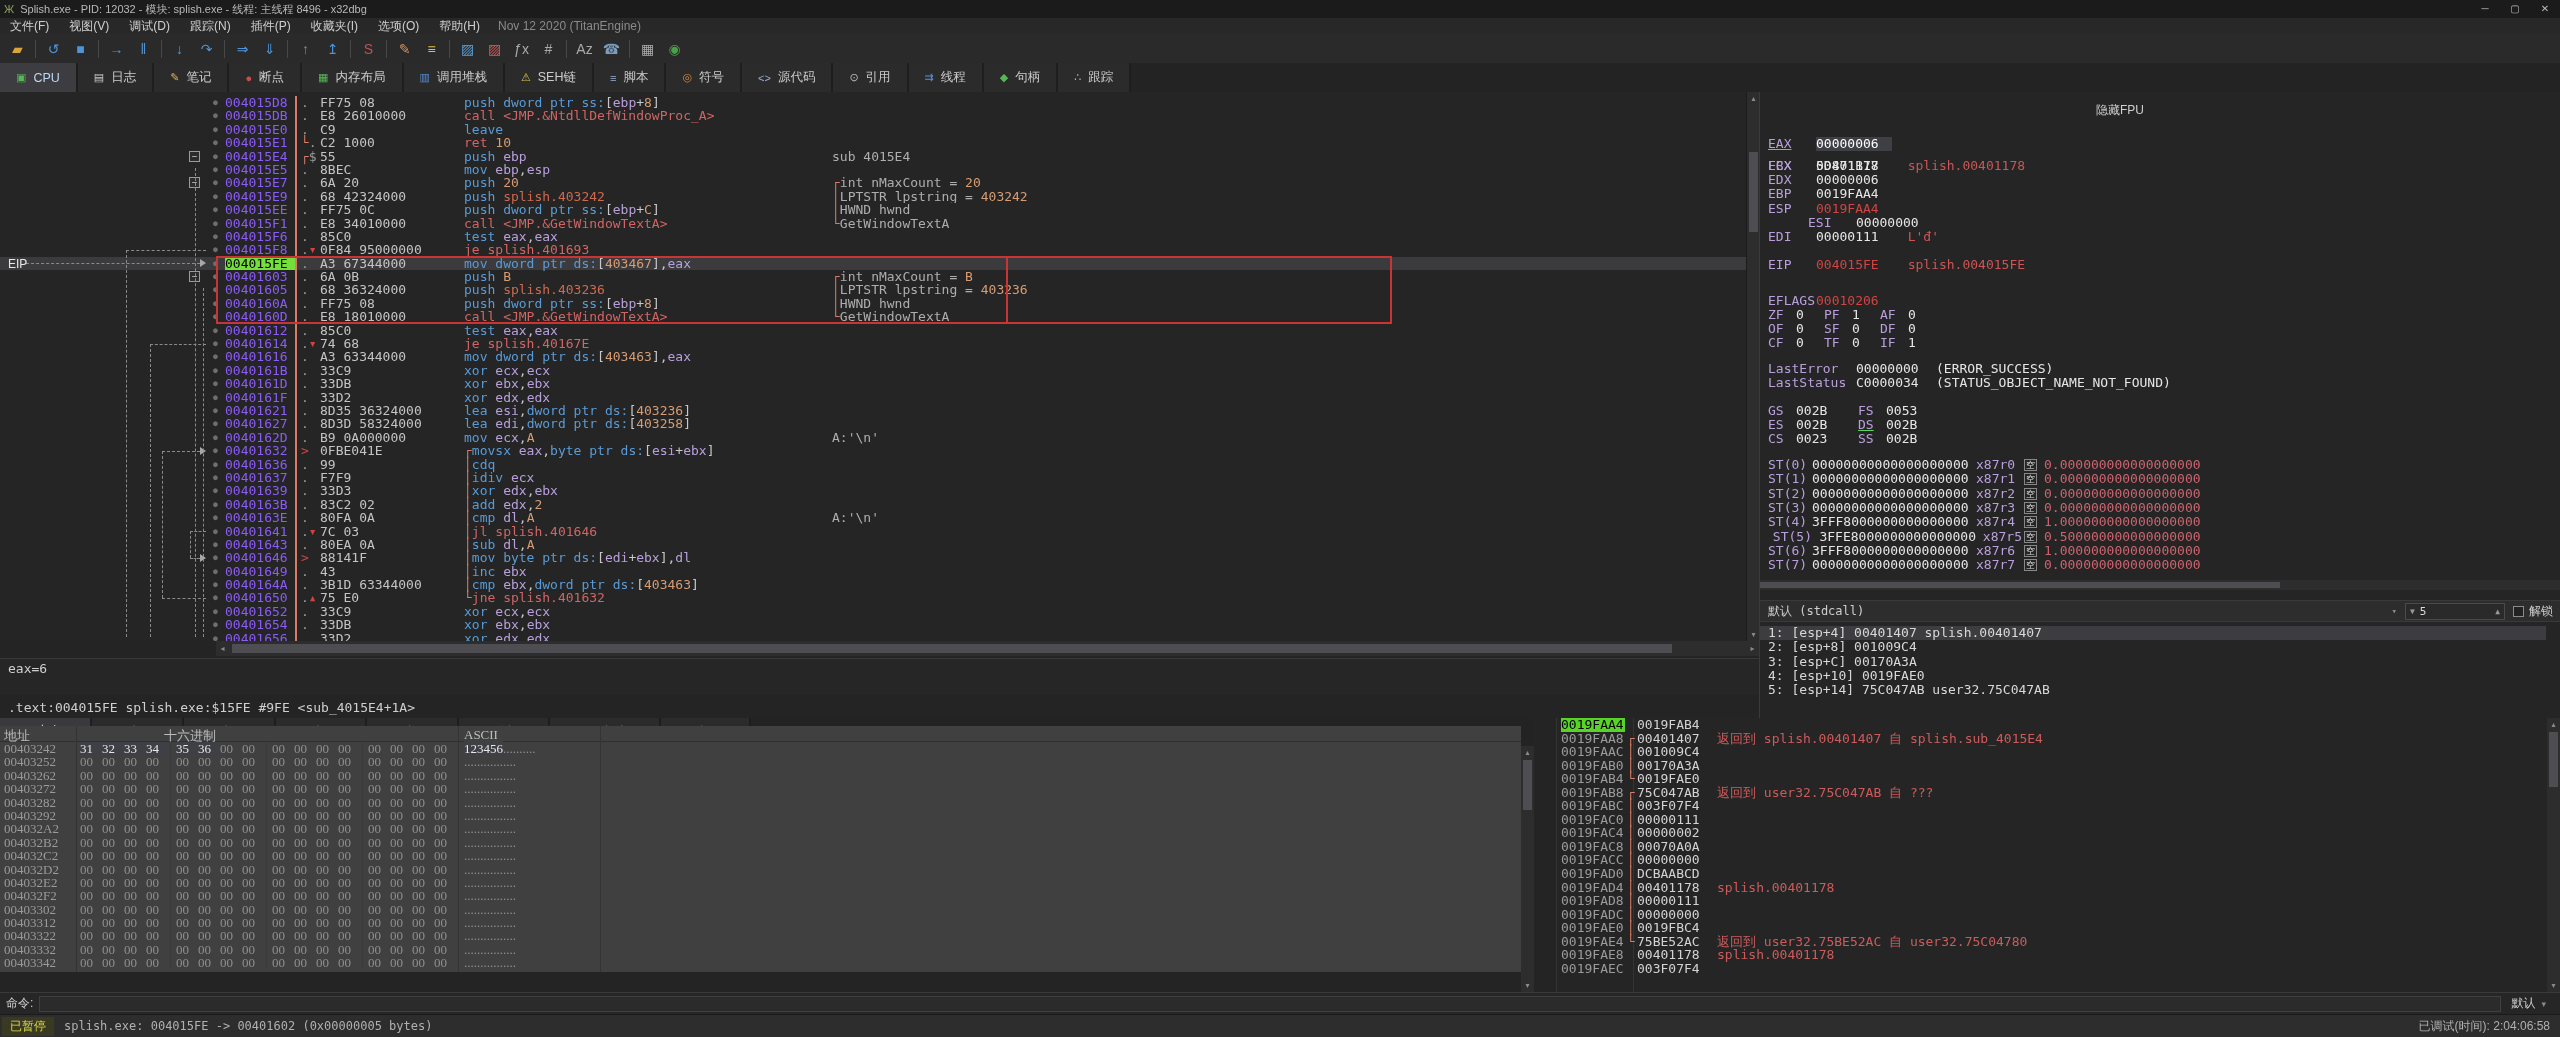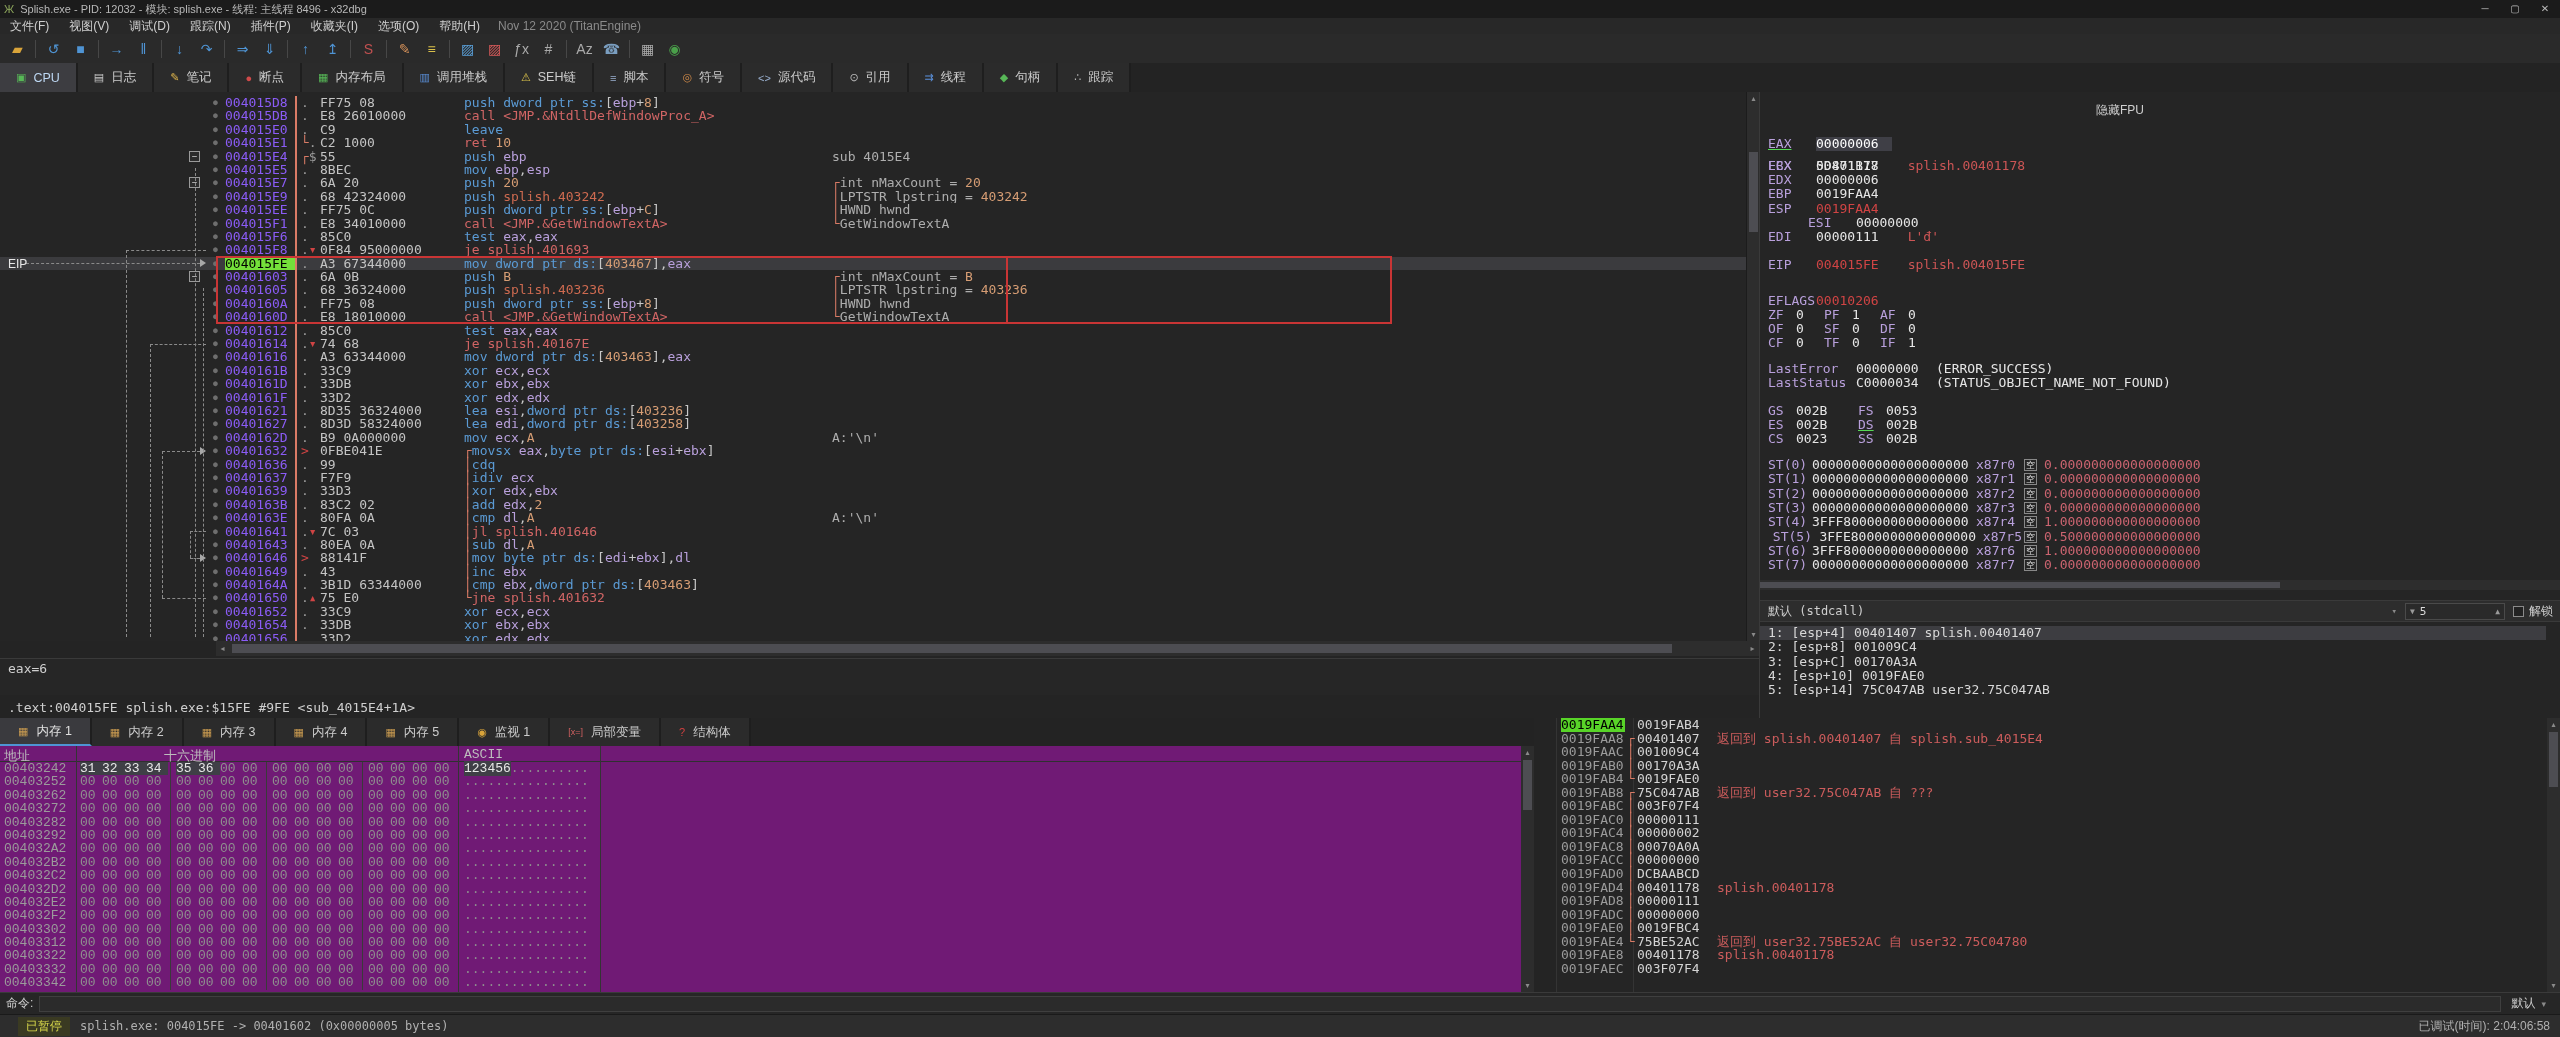--- a/index.html
+++ b/index.html
@@ -72,22 +72,22 @@
   padding:2px 8px;color:#cfcfcf;line-height:15px}
 #aline{position:absolute;left:0;top:699px;width:1759px;height:18px;
   font-family:"DejaVu Sans Mono",monospace;font-size:13px;padding:1px 8px;color:#cfcfcf}
 
 
 #dumptabs{position:absolute;left:0;top:718px;width:1534px;height:28px;background:#232323;display:flex}
 .dtab{height:28px;display:flex;align-items:center;padding:0 18px;font-size:12.5px;color:#ccc;
   background:#2b2b2b;border-right:2px solid #1e1e1e}
 .dtab .ticon{margin-right:8px;font-size:11px}
 .dtab.sel{background:#3a3a3e;border-bottom:2px solid #4f94d4;color:#e0e0e0}
-#dump{position:absolute;left:0;top:746px;width:1521px;height:246px;background:#701a75;
-  font-family:Liberation Mono, monospace;font-size:13px}
+#dump{position:absolute;left:0;top:726px;width:1521px;height:246px;background:#404040;
+  font-family:Liberation Serif, serif;font-size:13px}
 #dumphdr{height:16px;color:#bdbdbd;position:relative;border-bottom:1px solid #303030}
 #dumphdr span{position:absolute;top:1px}
 .drow2{position:relative;height:13.4px;line-height:13.4px;white-space:pre}
 .da{position:absolute;left:4px;color:#9b9b9b}
 .dg{position:absolute;top:0}
 .dbyte{display:inline-block;width:22px}
 .z{color:#8f8f8f}.nz{color:#cfcfcf}
 .hlb{background:#3f3f46;color:#e8e8e8}
 .dsep{position:absolute;top:0;width:0;height:13.4px;border-left:1px solid #3a3a3a}
 .dascii{position:absolute;left:464px}
@@ -147,21 +147,21 @@
 
 #cmdrow{position:absolute;left:0;top:992px;width:2560px;height:22px;background:#262626;
   border-top:1px solid #3a3a3a;display:flex;align-items:center;font-size:12px}
 #cmdlabel{margin:0 6px 0 6px;color:#cfcfcf}
 #cmdinput{flex:1;height:16px;background:#2b2b2b;border:1px solid #3f3f3f;color:#ddd;
   font-family:"DejaVu Sans Mono",monospace;font-size:12px;padding:0 4px}
 #cmdprofile{margin:0 14px 0 10px;color:#cfcfcf;display:flex;align-items:center}
 #cmdprofile .cba{font-size:9px;color:#8a8a8a;margin-left:6px}
 #statusbar{position:absolute;left:0;top:1014px;width:2560px;height:23px;background:#2d2d2d;
   border-top:1px solid #1a1a1a;display:flex;align-items:center;font-size:12px;color:#b0b0b0}
-#stbadge{color:#d6d64a;background:#3a3a22;padding:1px 8px;margin:0 10px 0 18px}
+#stbadge{color:#d6d64a;background:#3a3a22;padding:1px 8px;margin:0 10px 0 2px}
 #sttime{margin-left:auto;margin-right:10px;color:#b0b0b0}
 </style>
 </head>
 <body>
 
 <div id="app">
   <div id="titlebar">
     <span id="appicon">Ж</span>
     <span>Splish.exe - PID: 12032 - 模块: splish.exe - 线程: 主线程 8496 - x32dbg</span>
     <div id="wbtns">

